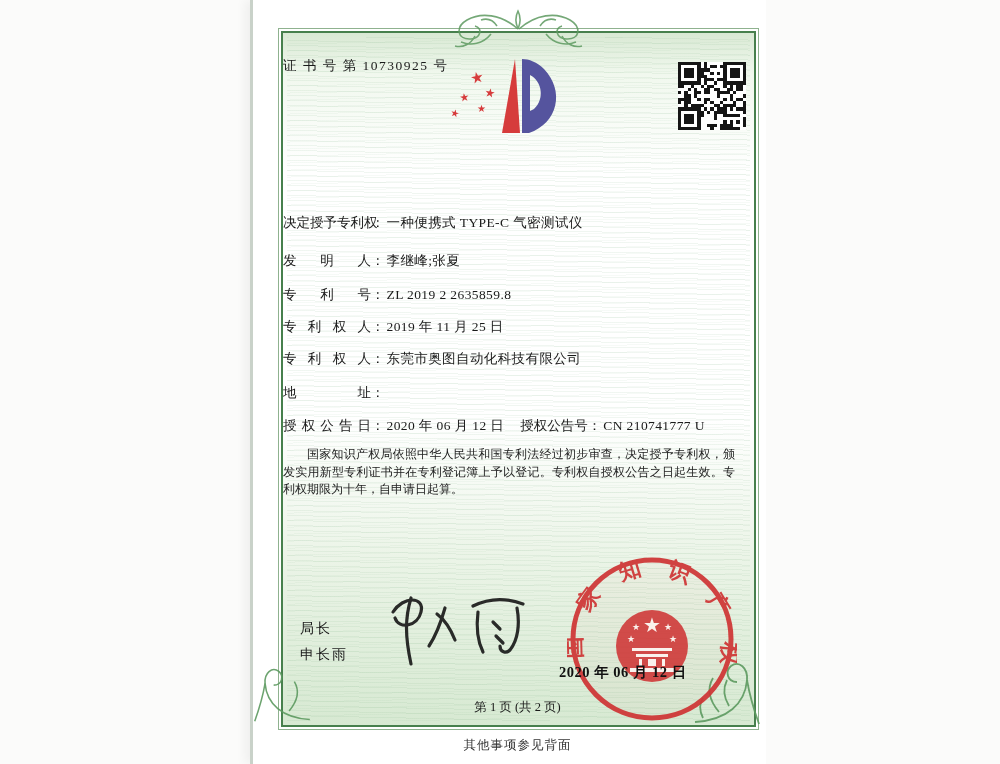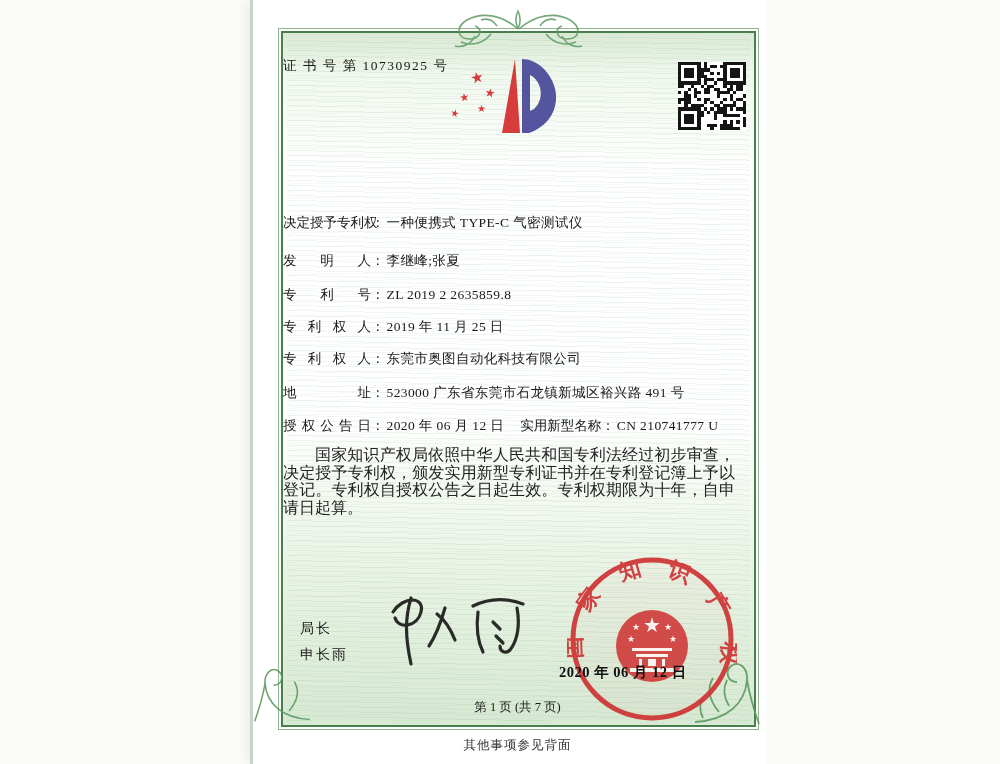--- a/index.html
+++ b/index.html
@@ -16,21 +16,21 @@
   .logo{position:absolute;left:185px;top:50px;width:140px;height:94px;}
   .qr{position:absolute;left:425px;top:62px;width:68px;height:68px;background:#fff;}
   .qr i{position:absolute;display:block;background:#151515;}
   .title{position:absolute;left:25px;top:144px;width:479px;text-align:center;
     font-size:31px;font-weight:700;letter-spacing:11px;text-indent:11px;color:#0d0d0d;}
   .row{position:absolute;left:30px;display:flex;align-items:baseline;font-size:13.5px;white-space:nowrap;}
   .lab{display:inline-block;width:88px;text-align:justify;text-align-last:justify;}
   .lab2{display:inline-block;margin-left:16px;}
   .colon{margin-right:2px;}
   .val{letter-spacing:.4px;}
-  .paras{position:absolute;left:30px;top:446px;width:452px;font-size:16px;line-height:17.5px;
+  .paras{position:absolute;left:30px;top:446px;width:452px;font-size:12px;line-height:17.5px;
     text-align:justify;color:#222;}
   .paras p{margin:0;text-indent:2em;}
   .commissioner{position:absolute;left:47px;top:616px;font-size:14px;line-height:26px;letter-spacing:2px;}
   .sig{position:absolute;left:128px;top:584px;width:180px;height:96px;}
   .seal{position:absolute;left:314px;top:554px;width:170px;height:170px;opacity:.93;}
   .seal-date{position:absolute;left:306px;top:663px;font-size:14.5px;font-weight:700;
     letter-spacing:.5px;color:#111;z-index:5;}
   .page-footer{position:absolute;left:25px;top:699px;width:479px;text-align:center;font-size:12.5px;}
   .back-note{position:absolute;left:25px;top:737px;width:479px;text-align:center;font-size:12.5px;color:#333;letter-spacing:1px;}
   .flourish-top{position:absolute;left:178px;top:6px;width:175px;height:46px;}
@@ -346,27 +346,26 @@
       <span class="val">2019 年 11 月 25 日</span>
   </div>
   <div class="row" style="top:350px">
     <span class="lab">专利权人</span>
       <span class="colon">：</span>
       <span class="val">东莞市奥图自动化科技有限公司</span>
   </div>
   <div class="row" style="top:384px">
     <span class="lab">地址</span>
       <span class="colon">：</span>
-      <span class="val">523000 广东省东莞市石龙镇新城区裕兴路 491 号</span>
   </div>
   <div class="row" style="top:417px">
     <span class="lab">授权公告日</span>
       <span class="colon">：</span>
       <span class="val">2020 年 06 月 12 日</span>
-    <span class="lab2">实用新型名称</span>
+    <span class="lab2">授权公告号</span>
       <span class="colon">：</span>
       <span class="val">CN 210741777 U</span>
   </div>
 
   <div class="paras">
     <p>国家知识产权局依照中华人民共和国专利法经过初步审查，决定授予专利权，颁发实用新型专利证书并在专利登记簿上予以登记。专利权自授权公告之日起生效。专利权期限为十年，自申请日起算。</p>
   </div>
 
   <div class="commissioner">
     <div>局长</div>
@@ -405,16 +404,16 @@
         <rect x="-16" y="8" width="32" height="3"></rect>
         <rect x="-4" y="13" width="8" height="7"></rect>
         <rect x="-13" y="13" width="3" height="7"></rect>
         <rect x="10" y="13" width="3" height="7"></rect>
         <rect x="-22" y="22" width="44" height="4"></rect>
       </g>
     </g>
   </svg>
   <div class="seal-date">2020 年 06 月 12 日</div>
 
-  <div class="page-footer">第 1 页 (共 7 页)</div>
+  <div class="page-footer">第 1 页 (共 2 页)</div>
   <div class="back-note">其他事项参见背面</div>
 
 </div>
 
 </body></html>

